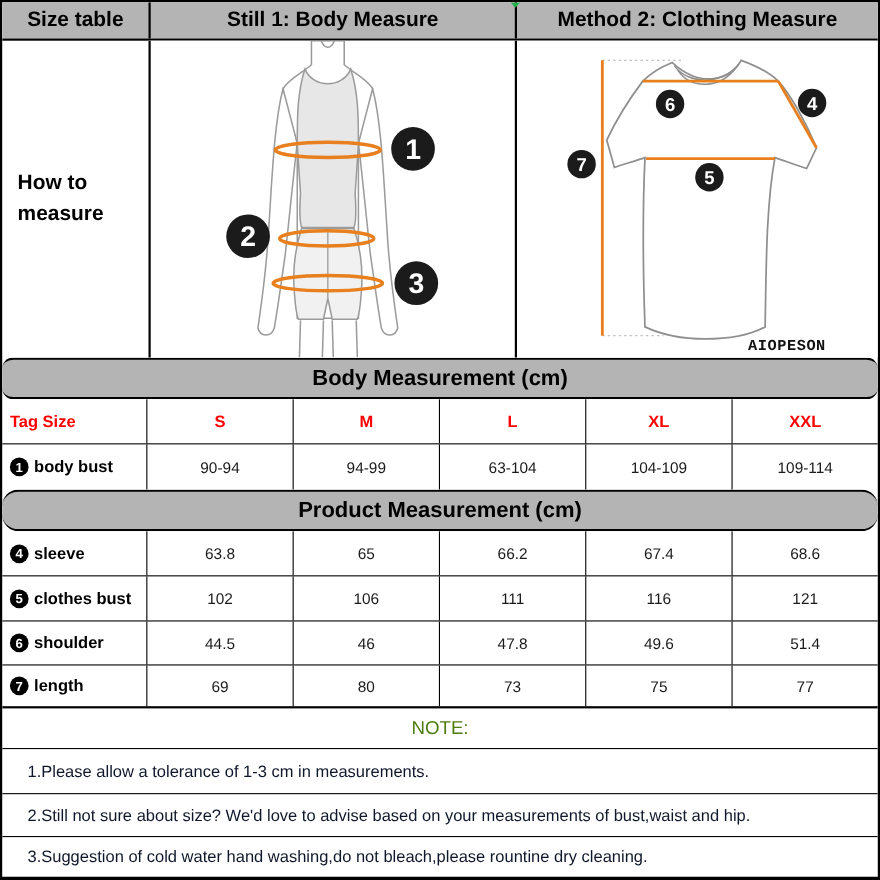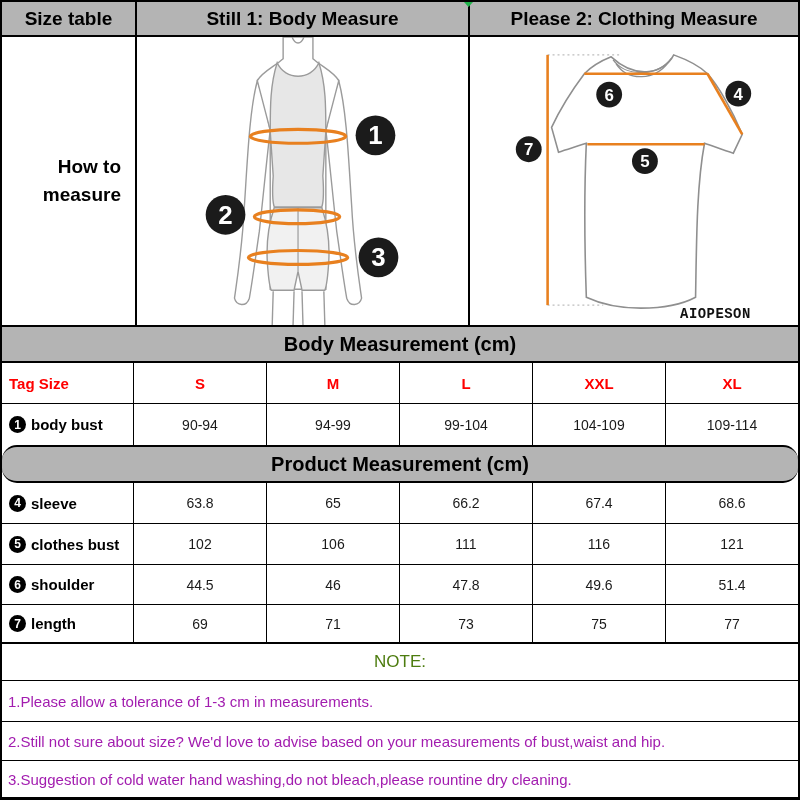--- a/index.html
+++ b/index.html
@@ -20,34 +20,34 @@
   .hc2 { flex:0 0 333px; border-left:2px solid #000; }
   .hc3 { flex:1; border-left:2px solid #000; }
   .green-mark {
     position:absolute; left:462px; top:0; width:9px; height:5px;
     background:#21b24b; clip-path:polygon(0 0,100% 0,50% 100%);
   }
   
   .r-howto { height:290px; border-top:2px solid #000; }
   .howto-label {
     flex:0 0 133px; display:flex; align-items:center; justify-content:center;
-    text-align:right; font-weight:bold; font-size:19px; line-height:1.45;
+    text-align:left; font-weight:bold; font-size:19px; line-height:1.45;
     padding:0 14px;
   }
   .diagram-cell { position:relative; overflow:hidden; background:#fff; }
   .dg1 { flex:0 0 333px; border-left:2px solid #000; }
   .dg2 { flex:1; border-left:2px solid #000; }
   .diagram-cell svg { display:block; width:100%; height:100%; }
   
   .r-section {
     background:#b4b4b4; border-top:2px solid #000; border-bottom:2px solid #000;
     display:flex; align-items:center; justify-content:center;
     font-weight:bold; font-size:20px;
   }
-  .r-sec1 { height:38px; }
+  .r-sec1 { height:38px;border-radius:10px; }
   .r-sec2 { height:38px;border-radius:15px; }
   
   .t-row { display:flex; }
   .t-row .tcell {
     flex:1; display:flex; align-items:center; justify-content:center;
     font-size:14px; color:#1a1a1a; border-left:1px solid #000;
   }
   .t-row .tfirst {
     flex:0 0 131px; justify-content:flex-start; padding-left:7px;
     border-left:none; font-weight:bold; font-size:15px; color:#000;
@@ -62,33 +62,33 @@
     align-items:center; justify-content:center; margin-right:5px; flex:0 0 17px;
   }
   
   .r-notetitle {
     height:38px; border-top:2px solid #000;
     display:flex; align-items:center; justify-content:center;
     color:#4d7c0f; font-size:17px;
   }
   .r-note {
     border-top:1px solid #000; display:flex; align-items:center;
-    font-size:15px; color:#a21caf; padding-left:6px;
+    font-size:15px; color:#0f172a; padding-left:23px;
   }
   .rn1 { height:41px; } .rn2 { height:39px; } .rn3 { height:37px; }
 </style>
 </head>
 <body>
 
 <div class="sheet">
 
   <div class="row r-header">
     <div class="hcell hc1">Size table</div>
     <div class="hcell hc2">Still 1: Body  Measure</div>
-    <div class="hcell hc3">Please 2: Clothing Measure</div>
+    <div class="hcell hc3">Method 2: Clothing Measure</div>
   </div>
   <div class="green-mark"></div>
 
   <div class="row r-howto">
     <div class="howto-label">How to measure</div>
 
     <div class="diagram-cell dg1">
       <svg viewBox="0 0 333 290" preserveAspectRatio="xMidYMid meet">
         <g fill="#ffffff" stroke="#9b9b9b" stroke-width="1.4">
 
@@ -168,32 +168,32 @@
     </div>
   </div>
 
   <div class="row r-section r-sec1">Body Measurement (cm)</div>
 
   <div class="t-row tagsize-row h40">
     <div class="tcell tfirst">Tag Size</div>
     <div class="tcell">S</div>
     <div class="tcell">M</div>
     <div class="tcell">L</div>
+    <div class="tcell">XL</div>
     <div class="tcell">XXL</div>
-    <div class="tcell">XL</div>
   </div>
 
   <div class="t-row h42">
     <div class="tcell tfirst">
       <span class="cnum">1</span>
       <span>body bust</span>
     </div>
     <div class="tcell">90-94</div>
     <div class="tcell">94-99</div>
-    <div class="tcell">99-104</div>
+    <div class="tcell">63-104</div>
     <div class="tcell">104-109</div>
     <div class="tcell">109-114</div>
   </div>
 
   <div class="row r-section r-sec2">Product Measurement (cm)</div>
 
   <div class="t-row h40">
     <div class="tcell tfirst">
       <span class="cnum">4</span>
       <span>sleeve</span>
@@ -228,21 +228,21 @@
     <div class="tcell">49.6</div>
     <div class="tcell">51.4</div>
   </div>
 
   <div class="t-row h38">
     <div class="tcell tfirst">
       <span class="cnum">7</span>
       <span>length</span>
     </div>
     <div class="tcell">69</div>
-    <div class="tcell">71</div>
+    <div class="tcell">80</div>
     <div class="tcell">73</div>
     <div class="tcell">75</div>
     <div class="tcell">77</div>
   </div>
 
   <div class="row r-notetitle">NOTE:</div>
   <div class="row r-note rn1">1.Please allow a tolerance of 1-3 cm in measurements.</div>
   <div class="row r-note rn2">2.Still not sure about size? We'd love to advise based on your measurements of bust,waist and hip.</div>
   <div class="row r-note rn3">3.Suggestion of cold water hand washing,do not bleach,please rountine dry cleaning.</div>
 

